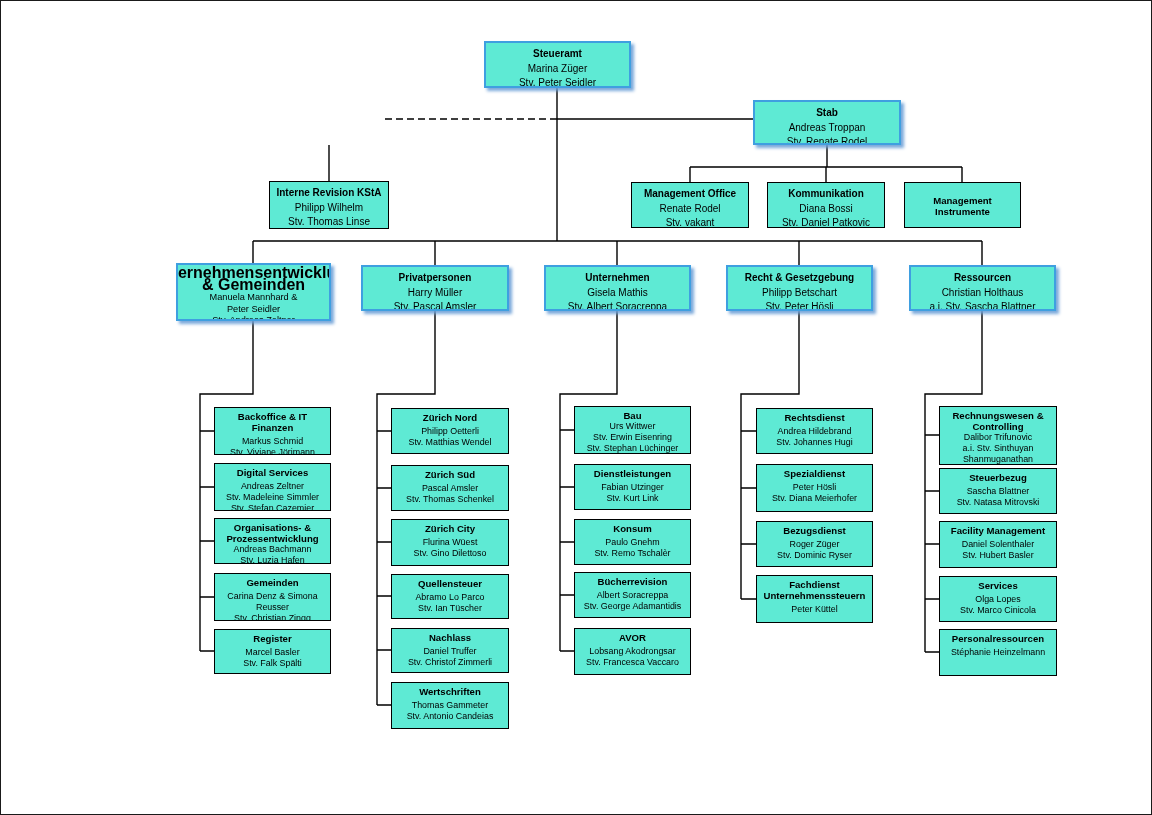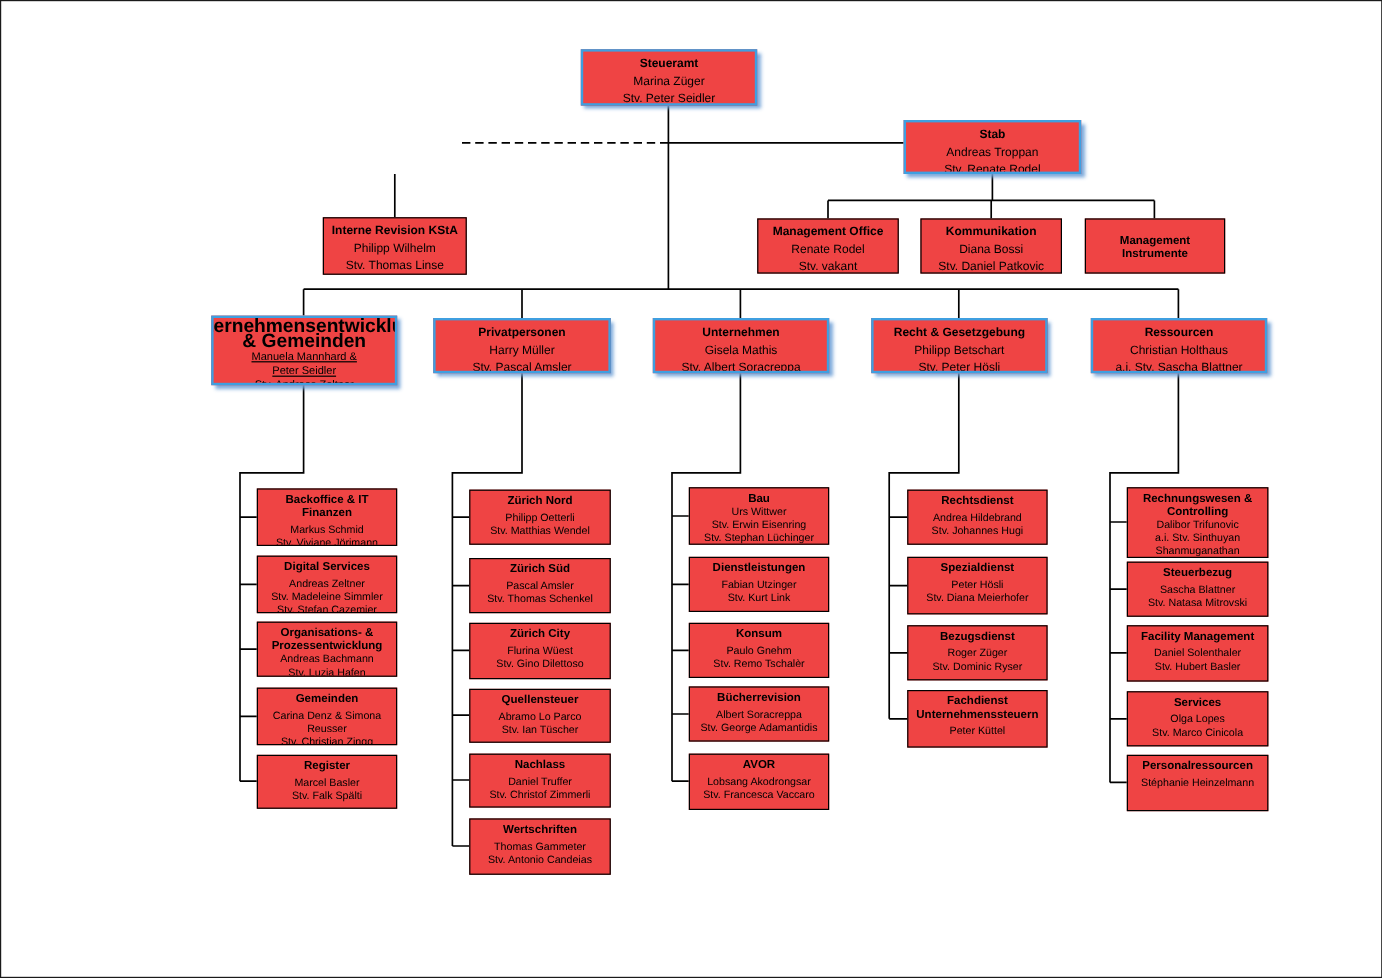--- a/index.html
+++ b/index.html
@@ -3,36 +3,36 @@
 <meta charset="utf-8">
 <style>
   html,body{margin:0;padding:0;background:#fff;}
   #canvas{
     position:relative;width:1152px;height:815px;background:#ffffff;
     box-sizing:border-box;border:1.5px solid #1a1a1a;overflow:hidden;
     font-family:"Liberation Sans","DejaVu Sans",sans-serif;color:#000;
   }
   #wires{position:absolute;left:0;top:0;width:1152px;height:815px;}
   .box{
-    position:absolute;background:#ef4444;border:1.5px solid #000;box-sizing:border-box;
+    position:absolute;background:#5eead4;border:1.5px solid #000;box-sizing:border-box;
     display:flex;flex-direction:column;align-items:center;justify-content:flex-start;
     text-align:center;padding:3px 2px 2px;overflow:hidden;
   }
   .box .title{font-weight:bold;font-size:9.6px;line-height:11px;margin-bottom:3px;}
   .pline{font-size:8.9px;line-height:11px;white-space:nowrap;}
   .blue{border:2px solid #3f9fe0;box-shadow:3px 3px 3px rgba(110,160,215,0.9);}
   .dashed{border:1.6px dashed #000;box-shadow:none;}
   .center{justify-content:center;}
   .center .title{margin-bottom:0;}
   .roomy{padding-top:4px;}
   .roomy .title{font-size:10px;line-height:13px;margin-bottom:2px;}
   .roomy .pline{font-size:10px;line-height:13.5px;}
   .five{padding-top:2px;}
   .five .title{font-size:16px;line-height:11.5px;margin-bottom:2px;}
-  .five .pline{font-size:9.2px;line-height:11.5px;text-decoration:underline;}
+  .five .pline{font-size:9.2px;line-height:11.5px;}
   .tight .title{margin-bottom:0;}
 </style>
 </head>
 <body>
 
 <div id="canvas">
 
   <svg id="wires" viewBox="0 0 1152 815" fill="none" stroke="#000" stroke-width="1.4">
     <path d="M556,87 V240"></path>
     <path stroke-dasharray="7,4" d="M384,118 H556"></path>

